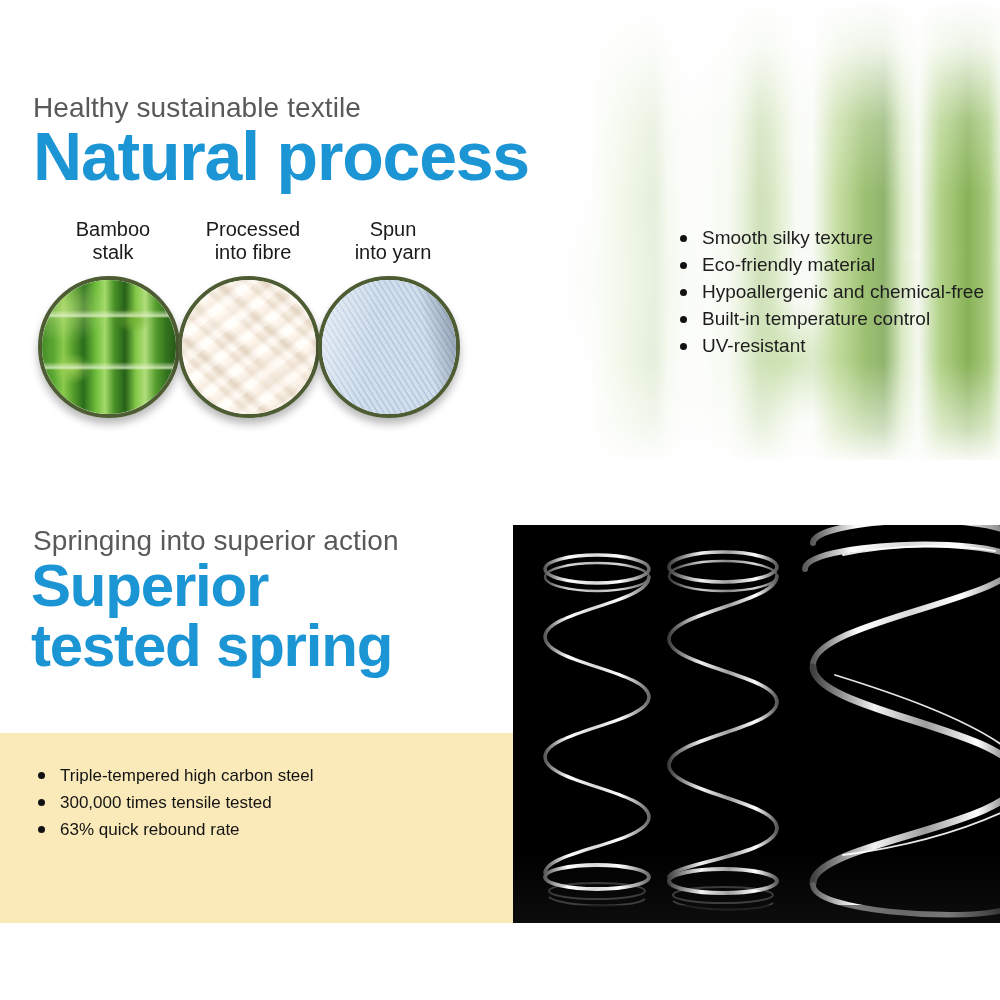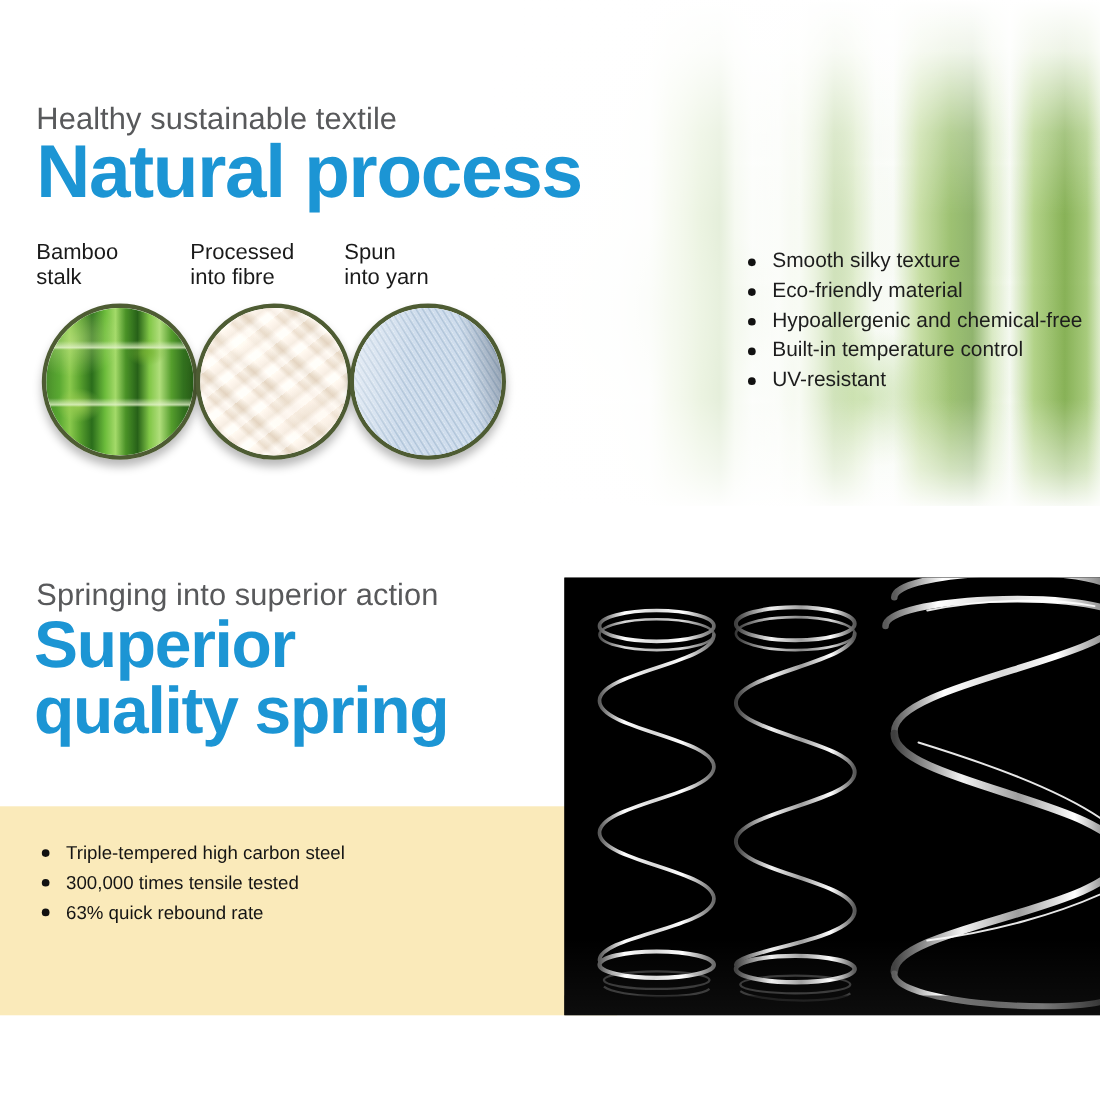--- a/index.html
+++ b/index.html
@@ -123,20 +123,21 @@
   .steps {
     position: absolute;
     left: 33px;
     top: 218px;
     width: 580px;
     height: 250px;
   }
   .step {
     position: absolute;
     width: 160px;
+    text-align: center;
   }
   .step-label {
     font-size: 20px;
     line-height: 23px;
     color: #1a1a1a;
     white-space: pre-line;
   }
   .step-circle {
     position: absolute;
     top: 58px;
@@ -388,21 +389,21 @@
     <li>Built-in temperature control</li>
     <li>UV-resistant</li>
   </ul>
 </section>
 
 <section class="panel-bottom">
 
   <div class="eyebrow" id="eyebrow-bottom">Springing into superior action</div>
 
   <h1 class="headline" id="headline-bottom" style="margin:0;">Superior
-quality spring</h1>
+tested spring</h1>
 
   <div class="cream-card">
     <ul class="bullets-spring">
       <li>Triple-tempered high carbon steel</li>
       <li>300,000 times tensile tested</li>
       <li>63% quick rebound rate</li>
     </ul>
   </div>
 
   <div class="spring-photo">

